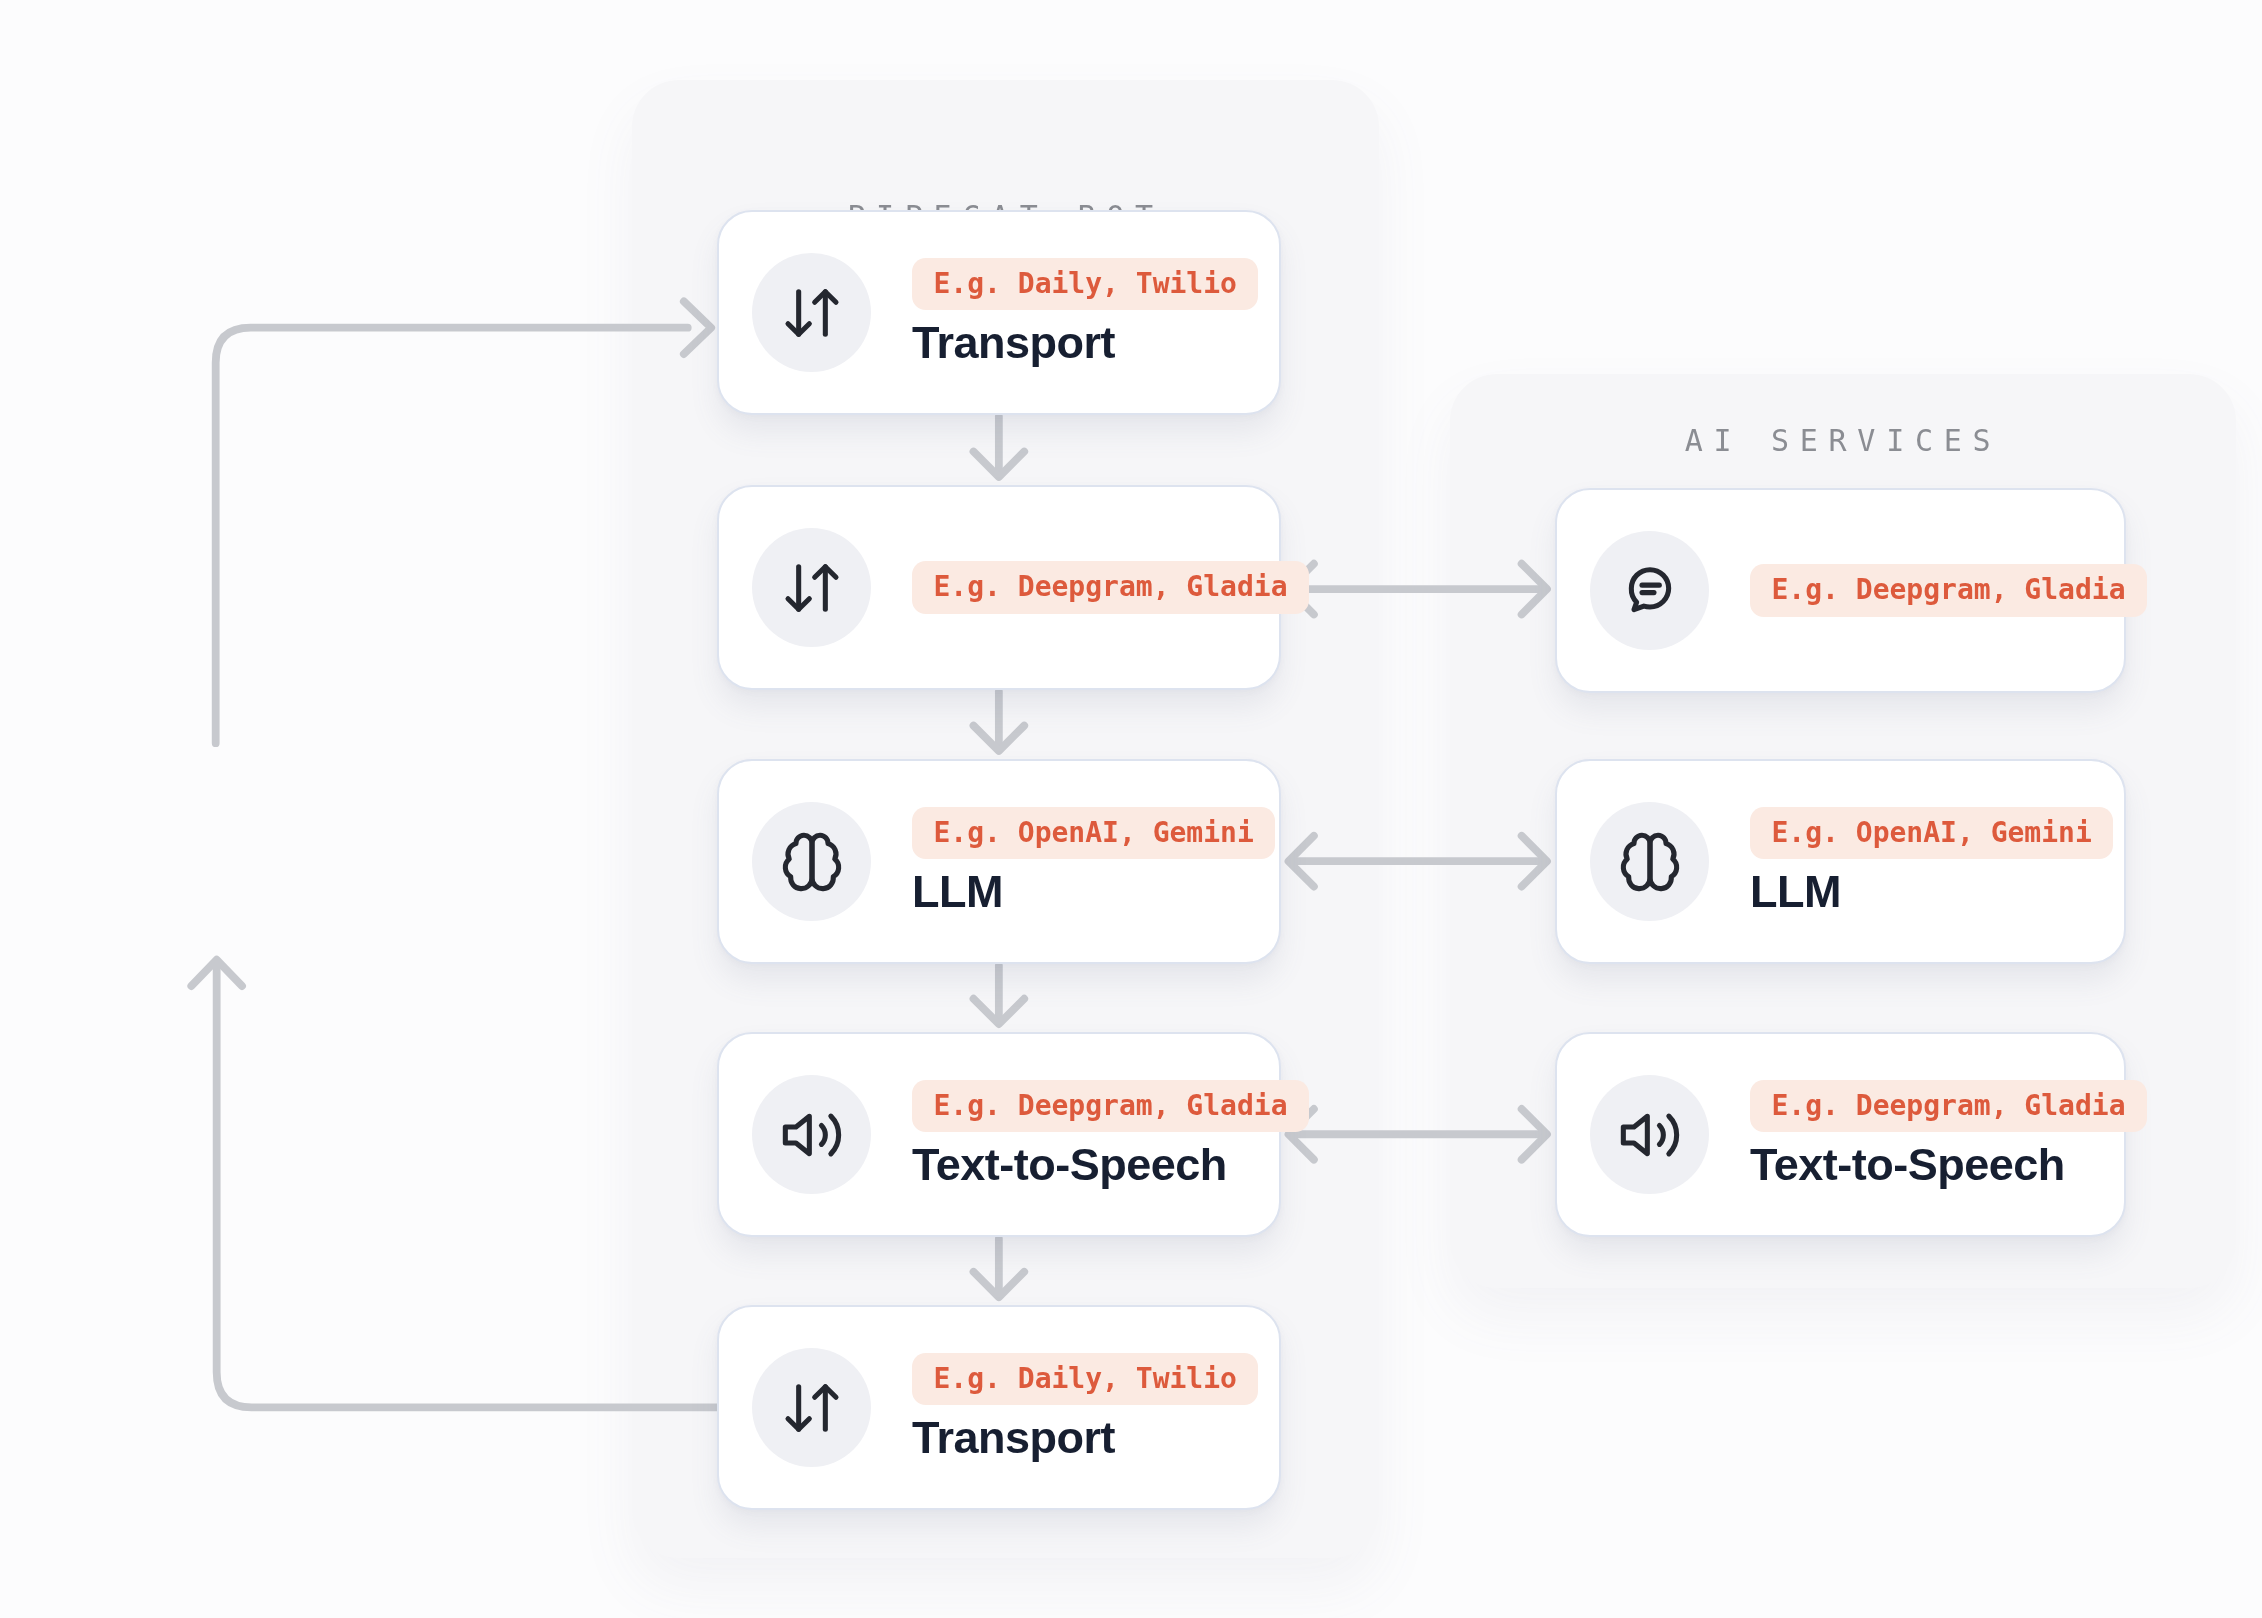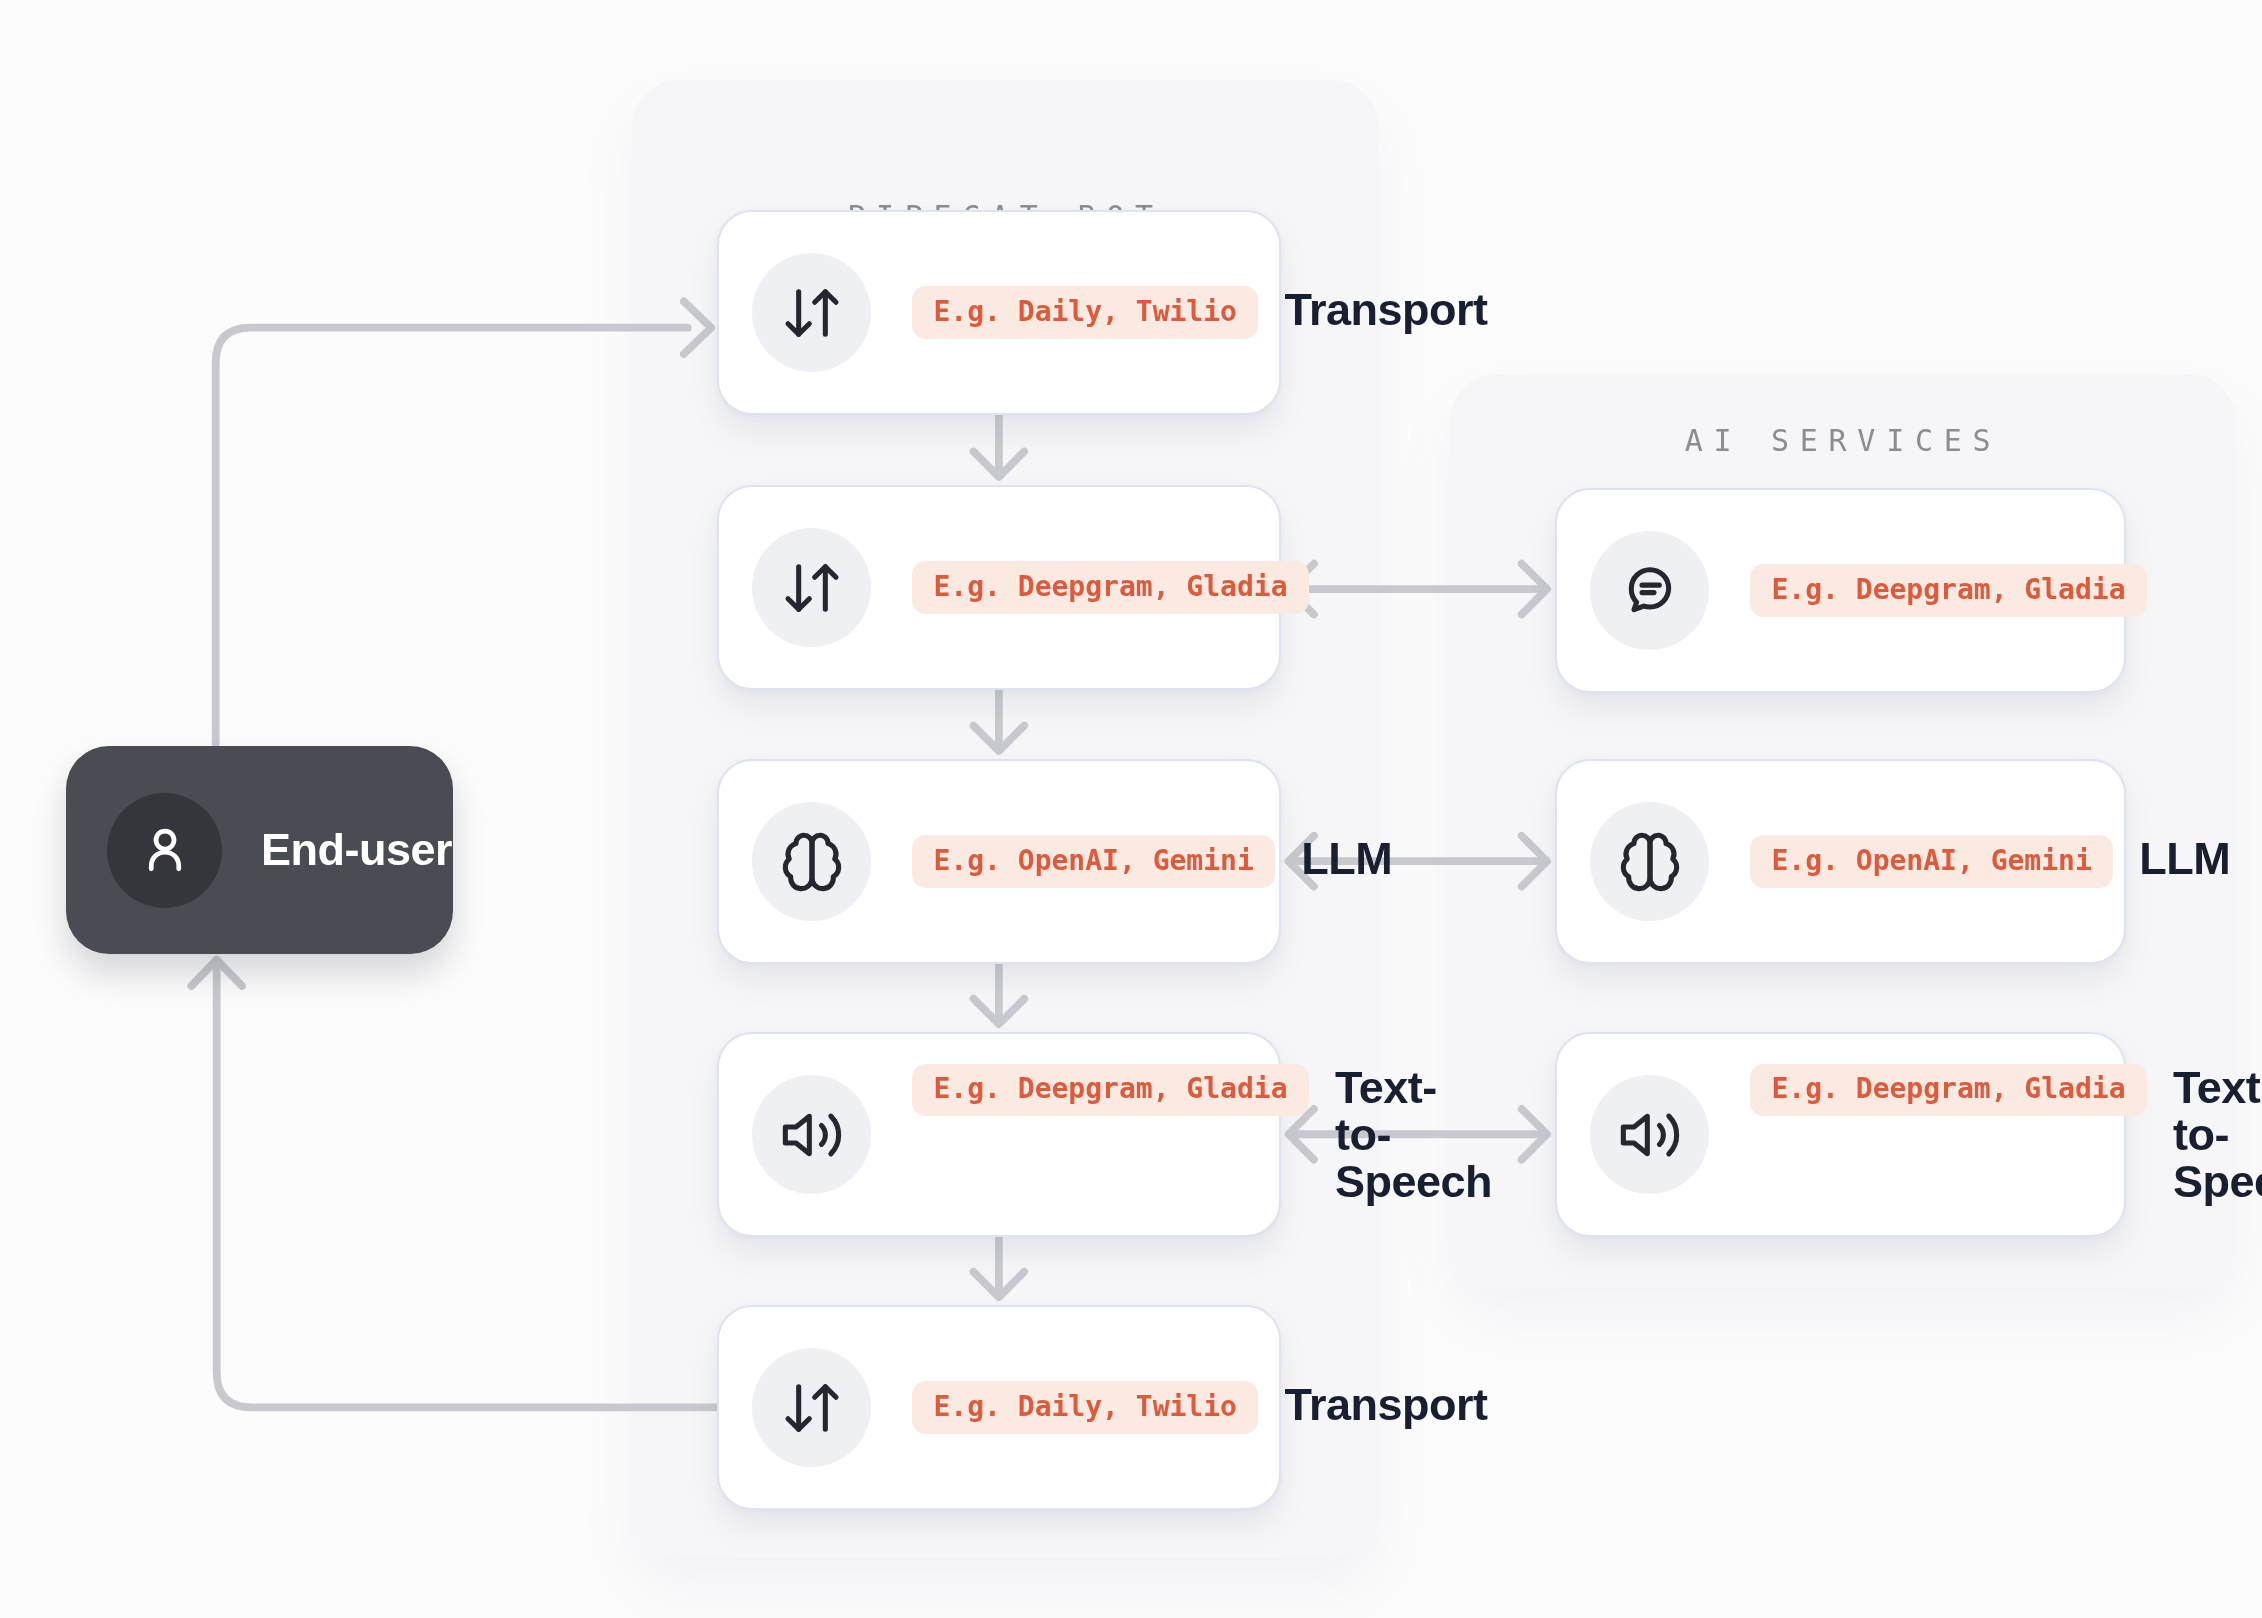--- a/index.html
+++ b/index.html
@@ -19,21 +19,21 @@
 
   .card{position:absolute;width:564px;height:205px;background:#ffffff;border:2px solid var(--card-border);
         border-radius:35px;box-sizing:border-box;display:flex;align-items:center;gap:41px;
         padding:0 0 0 33px;z-index:2;
         box-shadow:0 17.6px 29px rgba(96,106,134,.10),0 2px 5.9px rgba(96,106,134,.05);}
   .card.wide{width:571px;}
   .icon-circle{flex:0 0 auto;width:119px;height:119px;border-radius:50%;background:var(--icon-circle-bg);
         display:flex;align-items:center;justify-content:center;}
   .icon-circle svg{width:64px;height:64px;stroke:var(--icon-stroke);fill:none;
         stroke-width:1.9;stroke-linecap:round;stroke-linejoin:round;}
-  .card-text{display:flex;align-items:flex-start;gap:26px;}
+  .card-text{display:flex;flex-direction:column;align-items:flex-start;gap:9px;}
   .badge{display:inline-block;background:var(--badge-bg);color:var(--badge-text);
         font-family:"DejaVu Sans Mono",monospace;font-weight:bold;font-size:28px;
         padding:10.7px 21.5px;border-radius:13.7px;white-space:nowrap;line-height:1.1;}
   .card-title{font-size:45px;font-weight:bold;color:var(--title-text);line-height:1.05;letter-spacing:-0.5px;}
 
   .enduser{position:absolute;left:66px;top:746px;width:387px;height:208px;border-radius:43px;
         background:var(--enduser-bg);display:flex;align-items:center;padding-left:41px;box-sizing:border-box;
         z-index:2;box-shadow:0 19.5px 35px rgba(40,42,50,.18);}
   .enduser-circle{width:115px;height:115px;border-radius:50%;background:var(--enduser-circle-bg);
         display:flex;align-items:center;justify-content:center;}
@@ -96,29 +96,20 @@
       <polyline points="1347,857 1321,883 1347,909"></polyline>
       <polyline points="1560,857 1586,883 1560,909"></polyline>
     </g>
     <g>
       <path d="M1325,1163 H1582"></path>
       <polyline points="1347,1137 1321,1163 1347,1189"></polyline>
       <polyline points="1560,1137 1586,1163 1560,1189"></polyline>
     </g>
   </svg>
 
-  <div class="enduser">
-    <div class="enduser-circle">
-      <svg viewBox="0 0 24 24">
-          <circle cx="12" cy="8" r="3.6"></circle>
-          <path d="M6.5 19.5v-1.2a5.5 5.5 0 0 1 11 0v1.2"></path>
-        </svg>
-    </div>
-    <div class="enduser-label">End-user</div>
-  </div>
 
   <div class="card" style="left:717px;top:210px;">
     <div class="icon-circle">
       <svg viewBox="0 0 24 24">
           <path d="M7 4v16"></path>
           <path d="m3 16 4 4 4-4"></path>
           <path d="M17 20V4"></path>
           <path d="m13 8 4-4 4 4"></path>
         </svg>
     </div>

